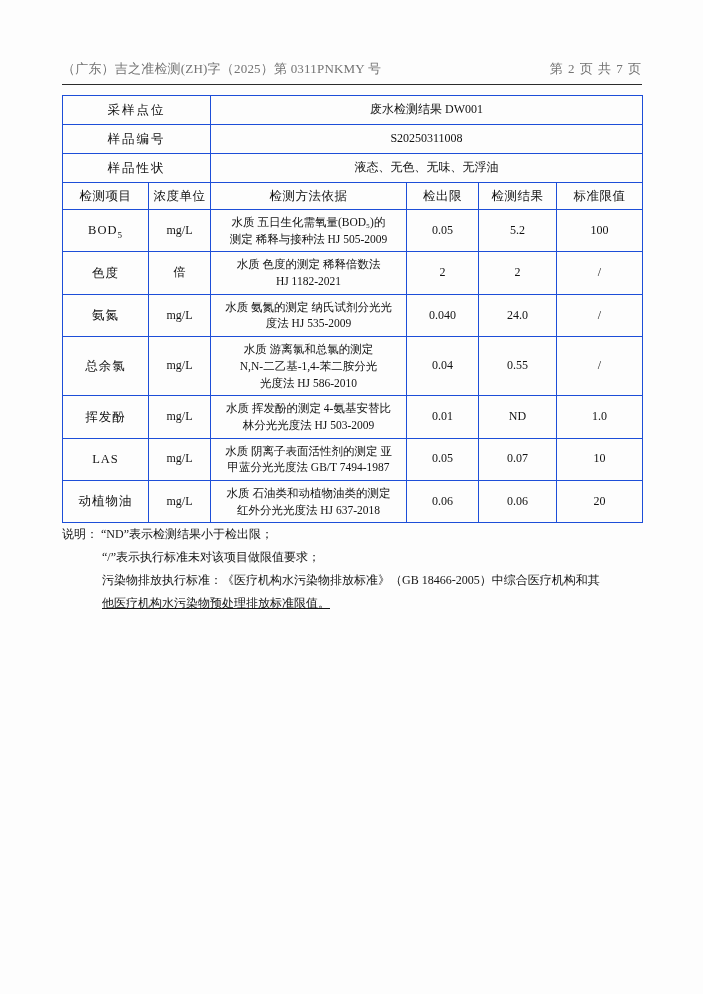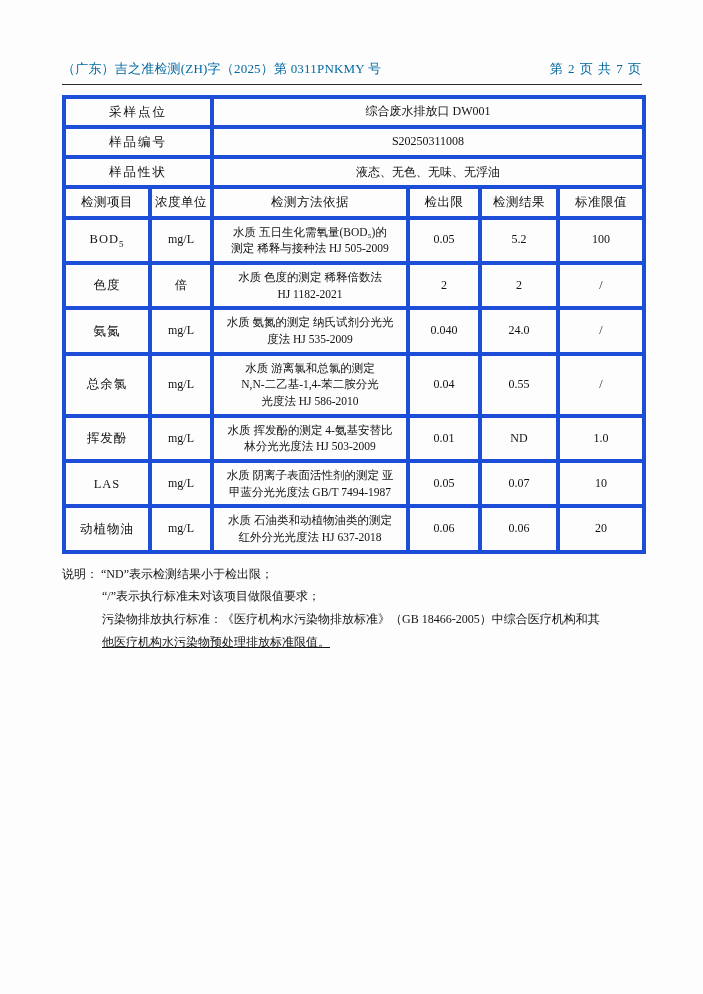--- a/index.html
+++ b/index.html
@@ -30,21 +30,21 @@
     position: absolute;
     left: 62px;
     top: 60px;
     width: 580px;
   }
   .header-line {
     display: flex;
     justify-content: space-between;
     align-items: baseline;
     font-size: 13px;
-    color: #0369a1;
+    color: #737373;
     letter-spacing: 0.2px;
     padding-bottom: 4px;
   }
   .header-left { white-space: nowrap; }
   .header-right { white-space: nowrap; letter-spacing: 1px; }
   .rule {
     border-top: 1px solid #2b2b2b;
     margin-top: 2px;
     margin-bottom: 10px;
   }
@@ -56,21 +56,21 @@
     letter-spacing: 0.3px;
   }
   table.main {
     border-collapse: collapse;
     width: 580px;
     table-layout: fixed;
     font-size: 12px;
     color: #121212;
   }
   table.main td, table.main th {
-    border: 4px solid #1d4ed8;
+    border: 1px solid #1d4ed8;
     text-align: center;
     vertical-align: middle;
     padding: 4px 3px;
     line-height: 1.45;
     font-weight: normal;
   }
   .lbl {
     font-weight: bold;
     letter-spacing: 2px;
     font-size: 12.5px;
@@ -84,21 +84,20 @@
     text-align: center;
     font-size: 11.5px;
     line-height: 1.55;
     padding: 5px 6px;
     margin-top: 21px;
   }
   .val { font-size: 12px; }
   .item-name { font-size: 12.5px; letter-spacing: 1px; }
   .r1 { height: 29px; }
   .notes {
-    margin-top: 9px;
     font-size: 12px;
     color: #141414;
     line-height: 1.9;
   }
   .notes .n-row { display: block; }
   .notes .ind1 { padding-left: 0; }
   .notes .ind2 { padding-left: 40px; }
   .notes .ind3 { padding-left: 40px; }
   .notes .ind4 { padding-left: 40px; text-decoration: underline; }
   sub { font-size: 9px; }
@@ -122,21 +121,21 @@
           <col style="width:86px">
           <col style="width:62px">
           <col style="width:196px">
           <col style="width:72px">
           <col style="width:78px">
           <col style="width:86px">
         </colgroup>
         <tbody>
           <tr class="r1">
             <td class="lbl" colspan="2">采样点位</td>
-            <td colspan="4">综合废水排放口 DW001</td>
+            <td colspan="4">废水检测结果 DW001</td>
           </tr>
           <tr class="r1">
             <td class="lbl" colspan="2">样品编号</td>
             <td colspan="4">S20250311008</td>
           </tr>
           <tr class="r1">
             <td class="lbl" colspan="2">样品性状</td>
             <td colspan="4">液态、无色、无味、无浮油</td>
           </tr>
 

